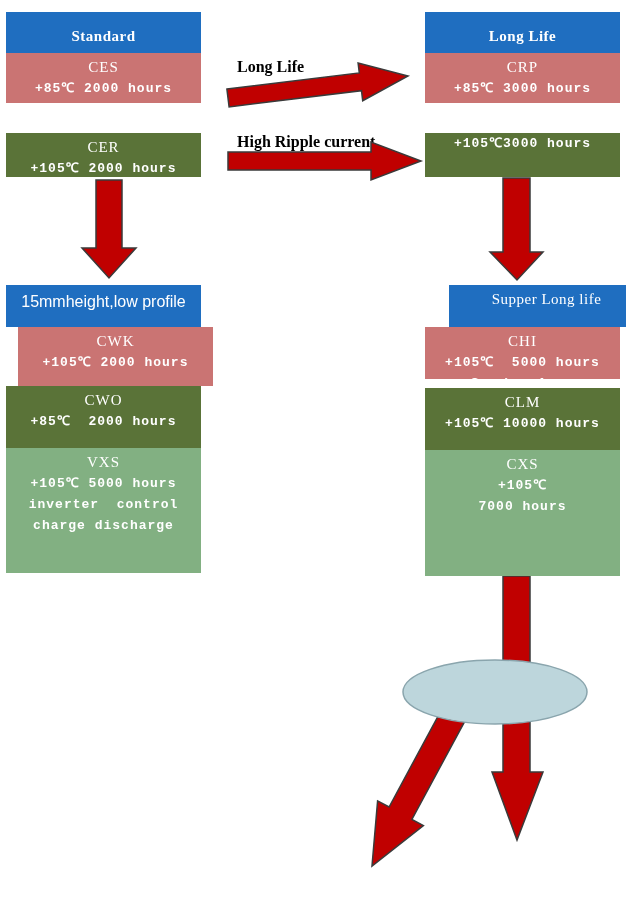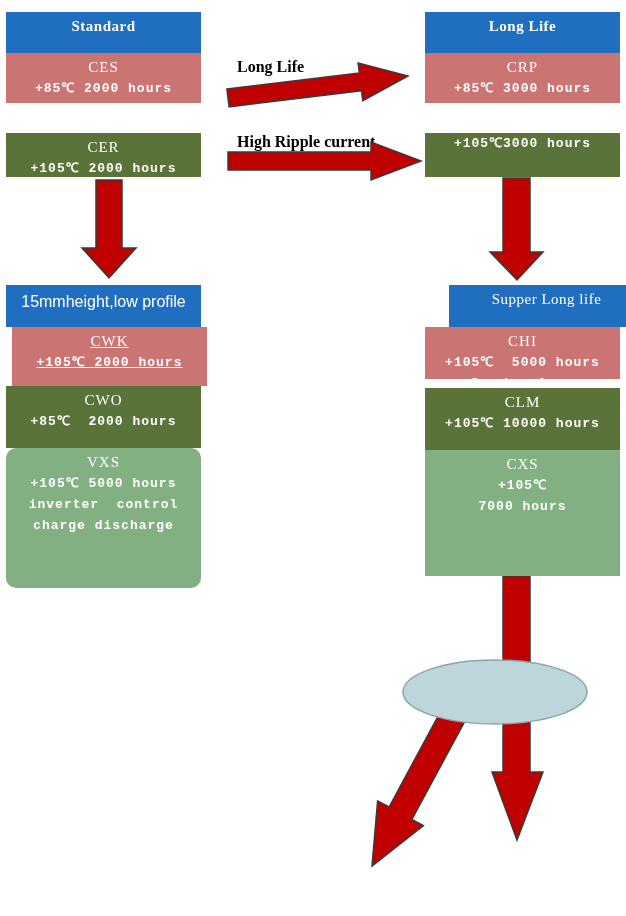--- a/index.html
+++ b/index.html
@@ -7,21 +7,21 @@
     position:relative;width:626px;height:916px;background:#ffffff;
     overflow:hidden;font-family:"Liberation Serif", serif;
   }
   .box{position:absolute;box-sizing:border-box;text-align:center;color:#ffffff;}
   .hd-blue{background:#1f6ec0;}
   .bg-pink{background:#ca7473;}
   .bg-olive{background:#5a7338;}
   .bg-green{background:#82b082;}
   .hd-label{
     font-family:"Liberation Serif", serif;font-weight:bold;font-size:15px;
-    display:block;padding-top:6px;letter-spacing:.5px;
+    display:block;padding-top:16px;letter-spacing:.5px;
   }
   .hd-label-sans{
     font-family:"Liberation Sans", sans-serif;font-weight:normal;font-size:16px;
     display:block;padding-top:8px;
   }
   .hd-label-plain{
     font-family:"Liberation Serif", serif;font-weight:normal;font-size:15px;
     display:block;padding-top:6px;letter-spacing:.5px;
   }
   .name{
@@ -81,31 +81,31 @@
 
   <div class="box bg-olive layer-top" style="left:6px;top:133px;width:195px;height:44px;">
     <div class="name">CER</div>
     <div class="spec">+105℃ 2000 hours</div>
   </div>
 
   <div class="box hd-blue layer-top" style="left:6px;top:285px;width:195px;height:42px;text-align:center;">
     <span class="hd-label-sans">15mmheight,low profile</span>
   </div>
 
-  <div class="box bg-pink layer-top" style="left:12px;top:327px;width:195px;height:59px;text-decoration:underline;">
+  <div class="box bg-pink layer-top" style="left:18px;top:327px;width:195px;height:59px;">
     <div class="name">CWK</div>
     <div class="spec">+105℃ 2000 hours</div>
   </div>
 
   <div class="box bg-olive layer-top" style="left:6px;top:386px;width:195px;height:62px;">
     <div class="name">CWO</div>
     <div class="spec">+85℃  2000 hours</div>
   </div>
 
-  <div class="box bg-green layer-top" style="left:6px;top:448px;width:195px;height:140px;border-radius:10px;">
+  <div class="box bg-green layer-top" style="left:6px;top:448px;width:195px;height:125px;">
     <div class="name">VXS</div>
     <div class="spec">+105℃ 5000 hours</div>
     <div class="spec">inverter  control</div>
     <div class="spec">charge discharge</div>
   </div>
 
   <div class="box hd-blue layer-top" style="left:425px;top:12px;width:195px;height:41px;">
     <span class="hd-label">Long Life</span>
   </div>
 

